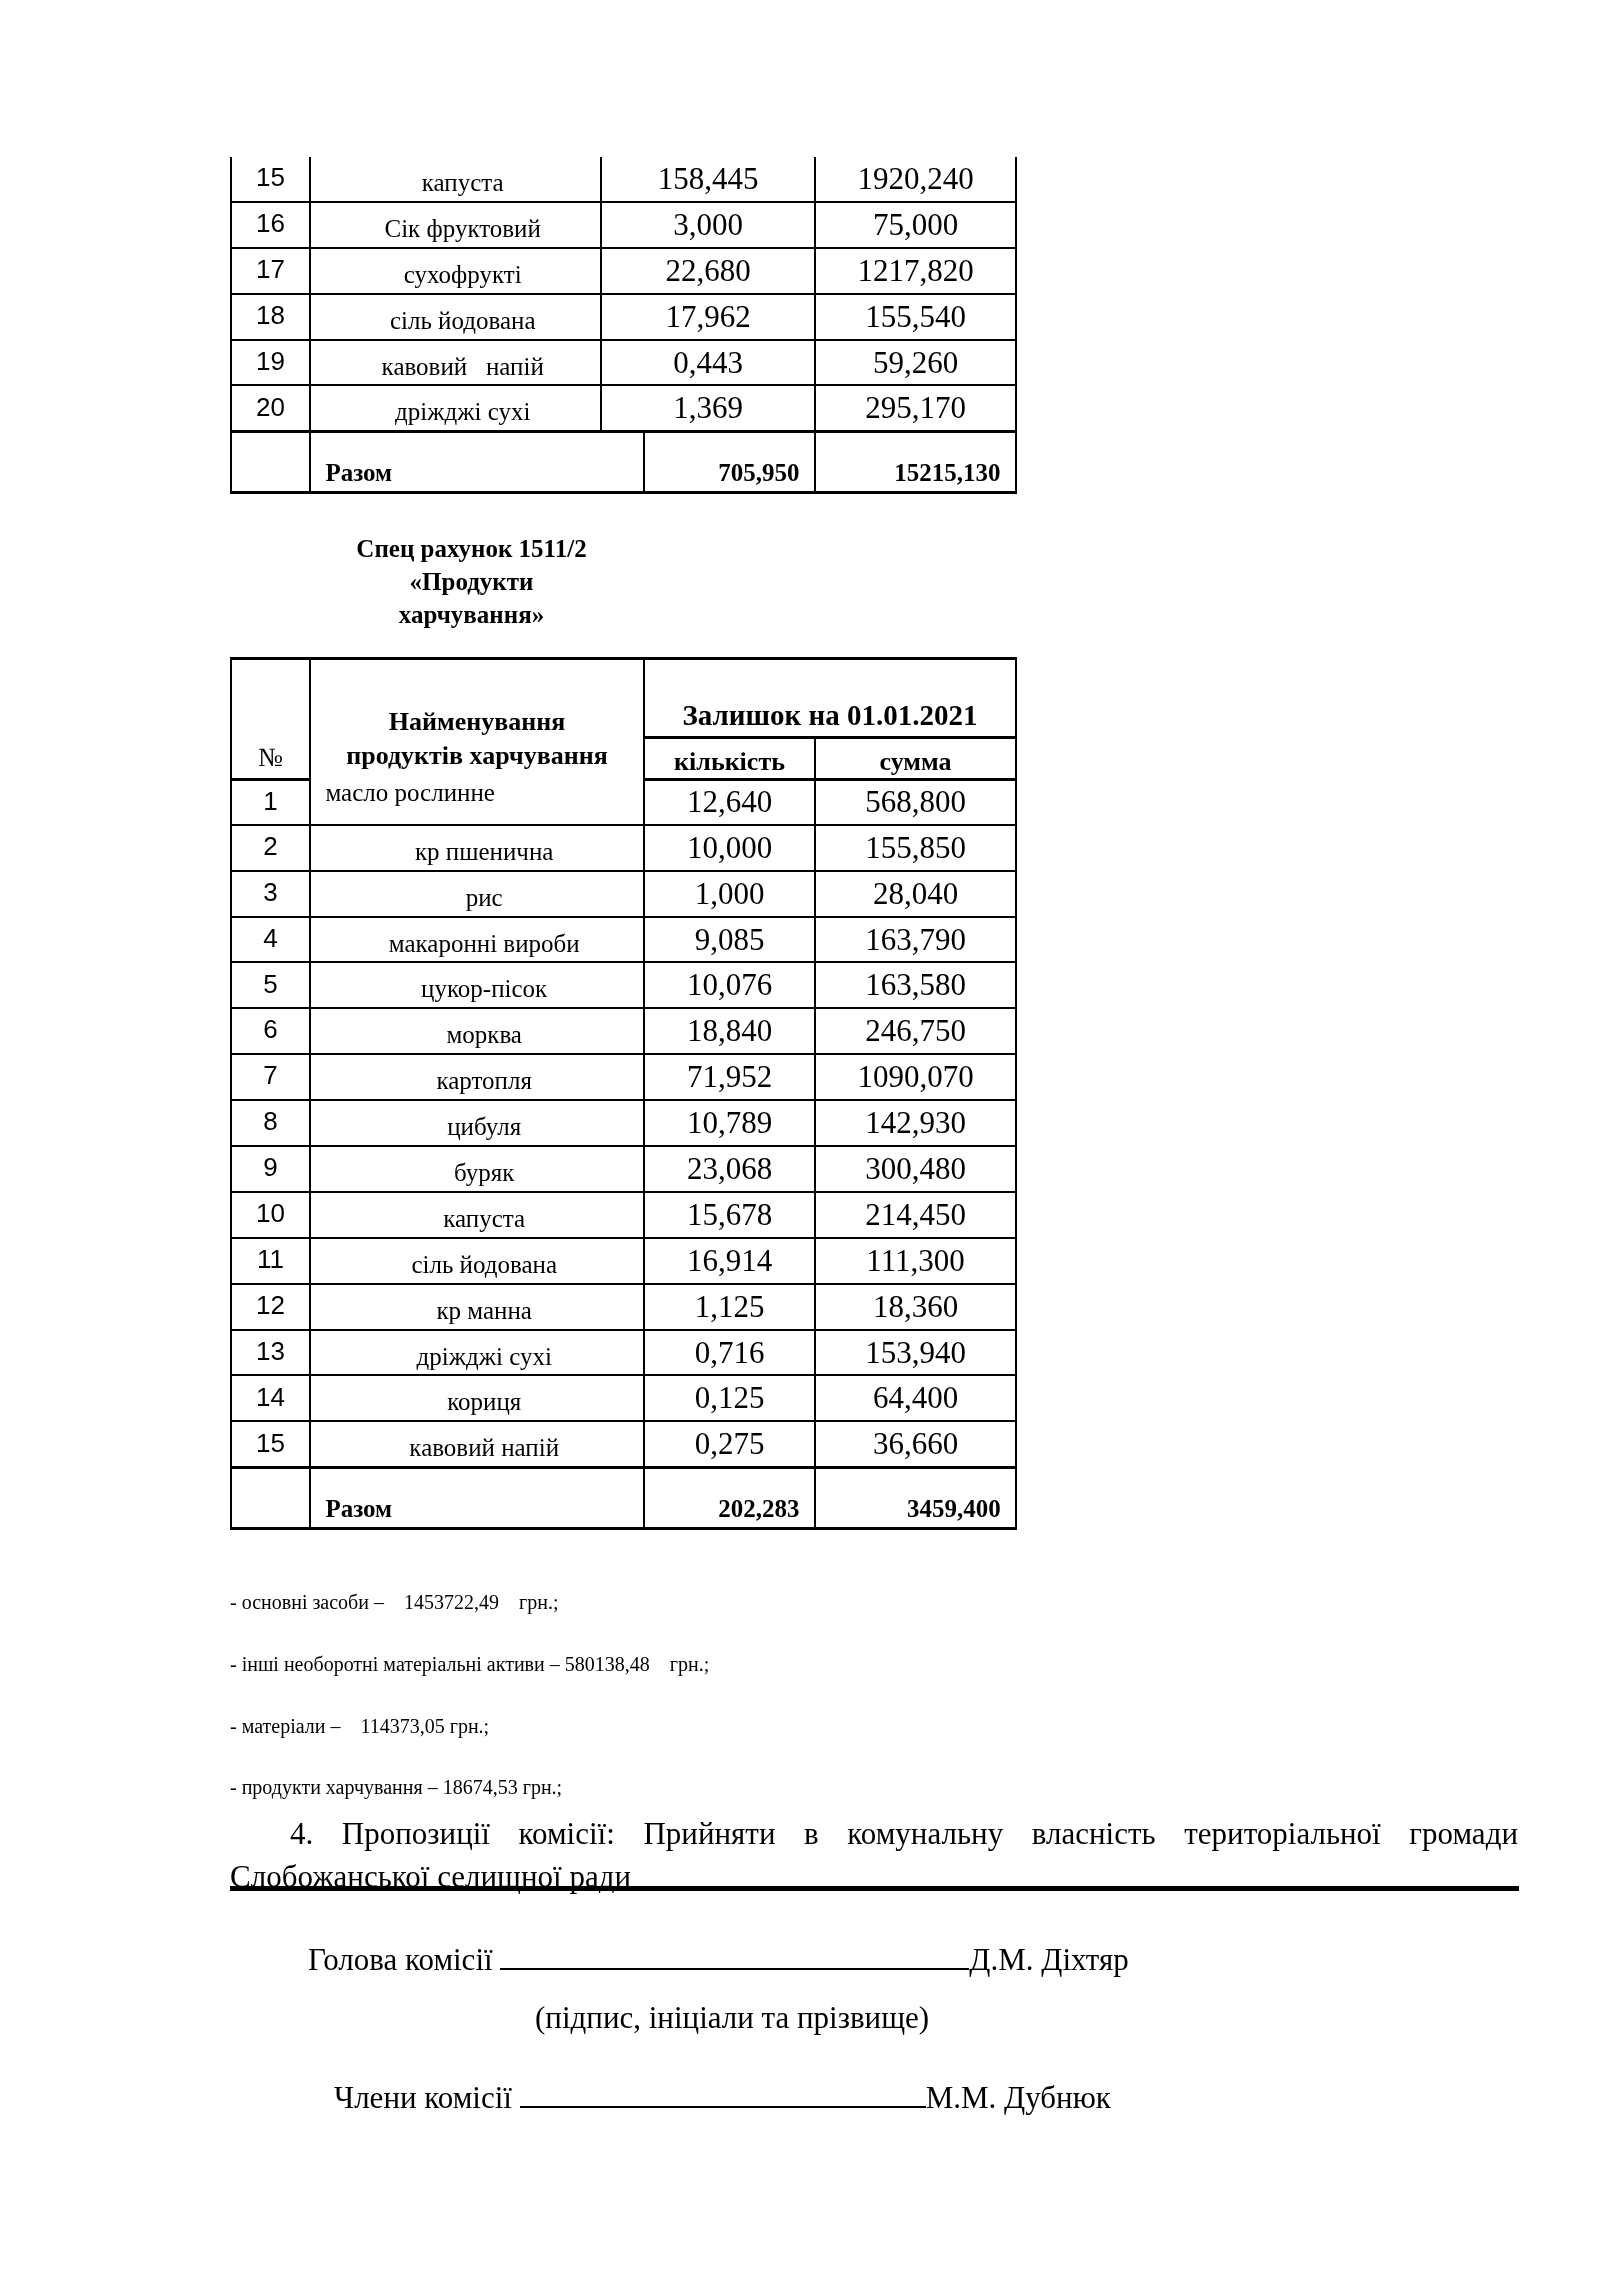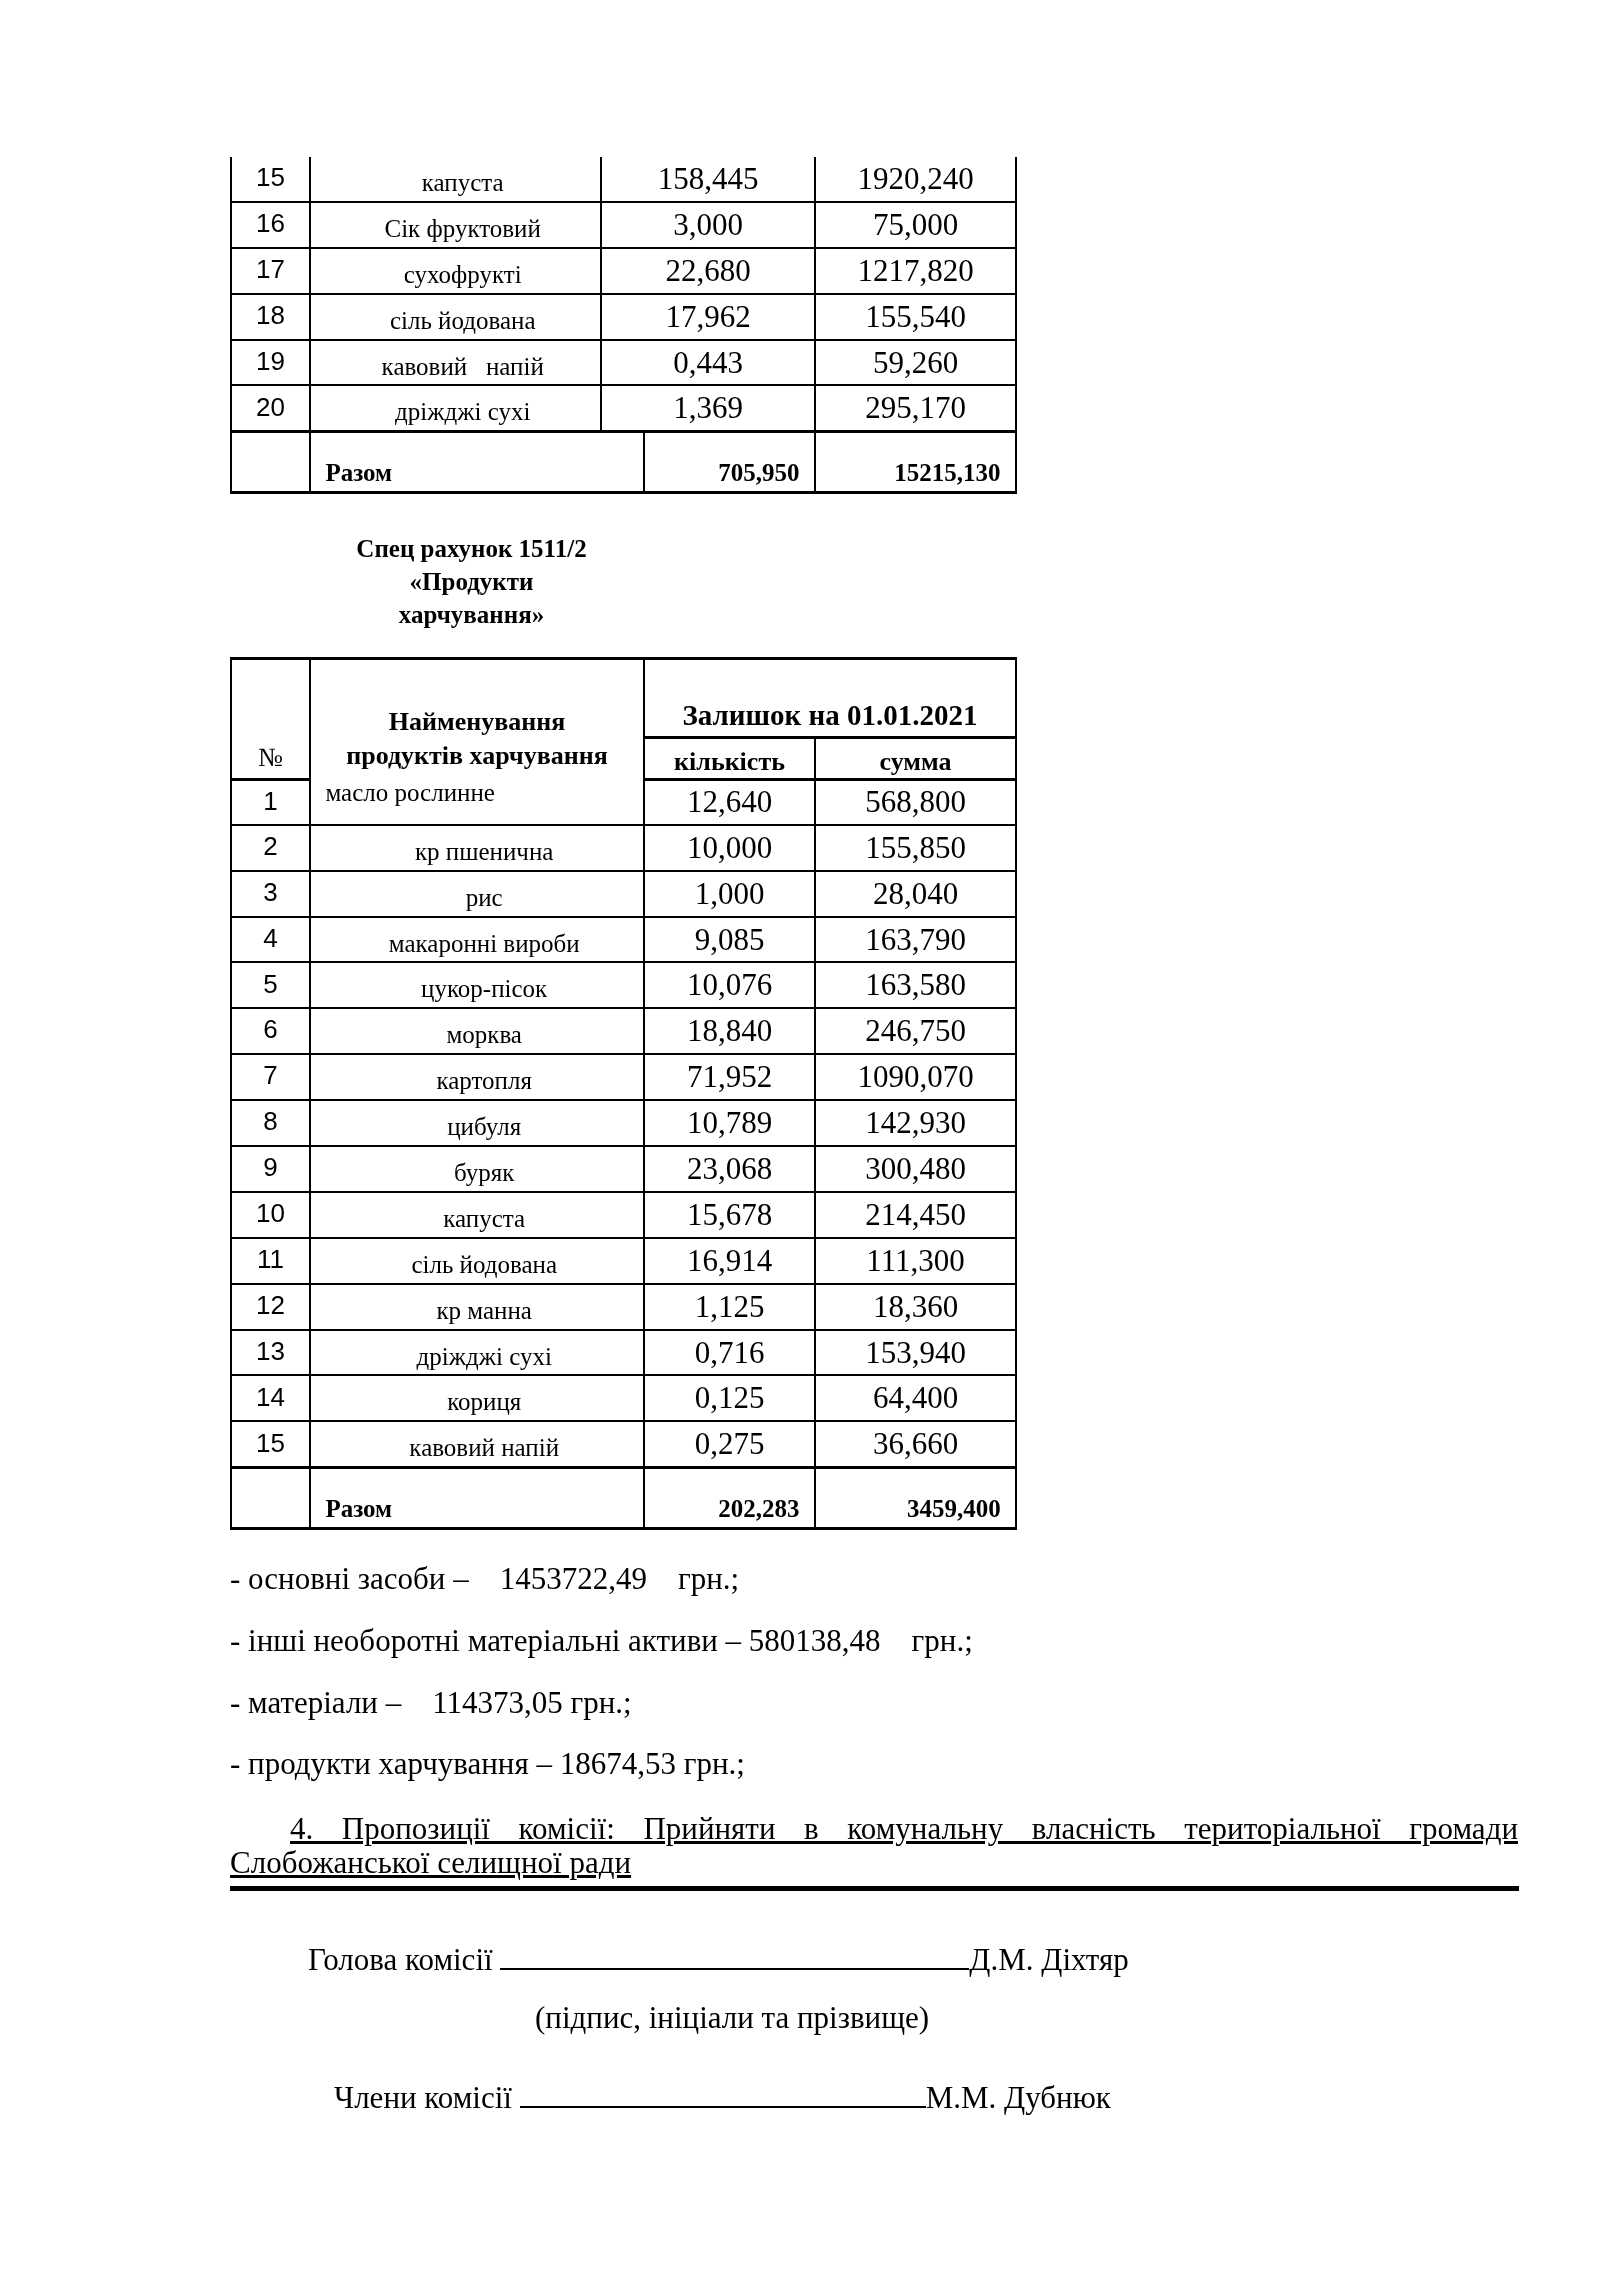--- a/index.html
+++ b/index.html
@@ -13,22 +13,22 @@
   .c-tot-label { font-size:25px; font-weight:bold; padding-left:14.4px !important; padding-bottom:3.9px !important; }
   .c-tot-num { font-size:25px; font-weight:bold; text-align:right; padding-right:14.4px !important; padding-bottom:3.9px !important; }
   .row td { height:40px; }
   .tot td { height:54px; }
   
   #t1 tr:first-child td { border-top:none; }
   #t1 .tot td { border-top:3.9px solid #000; border-bottom:3.3px solid #000; }
   #t2 .tot td { border-top:3.9px solid #000; border-bottom:3.3px solid #000; }
   .hdr { font-weight:bold; font-size:26px; text-align:center; }
   .heading { position:absolute; left:288px; width:367px; text-align:center; font-weight:bold; font-size:25px; line-height:33px; }
-  .list-line { position:absolute; left:230px; font-size:31px; white-space:pre; }
-  .para { position:absolute; left:230px; width:1288px; font-size:31px; line-height:34px; text-align:justify; text-align-last:left;text-decoration:underline; }
+  .list-line { position:absolute; left:230px; font-size:20px; white-space:pre;margin-top:30px; }
+  .para { position:absolute; left:230px; width:1288px; font-size:31px; line-height:43px; text-align:justify; text-align-last:left; }
   .para .indent { display:inline-block; width:60px; }
   .rule { position:absolute; left:230px; width:1289px; top:1886px; height:4.6px; background:#000; }
   .sig { position:absolute; font-size:31px; white-space:pre; }
   .sig .line { display:inline-block; border-bottom:2px solid #000; height:34px; vertical-align:baseline; }
 </style>
 </head>
 <body>
 
 <table class="grid" id="t1" style="left:230px; top:157px; width:784px;">
   <colgroup>

